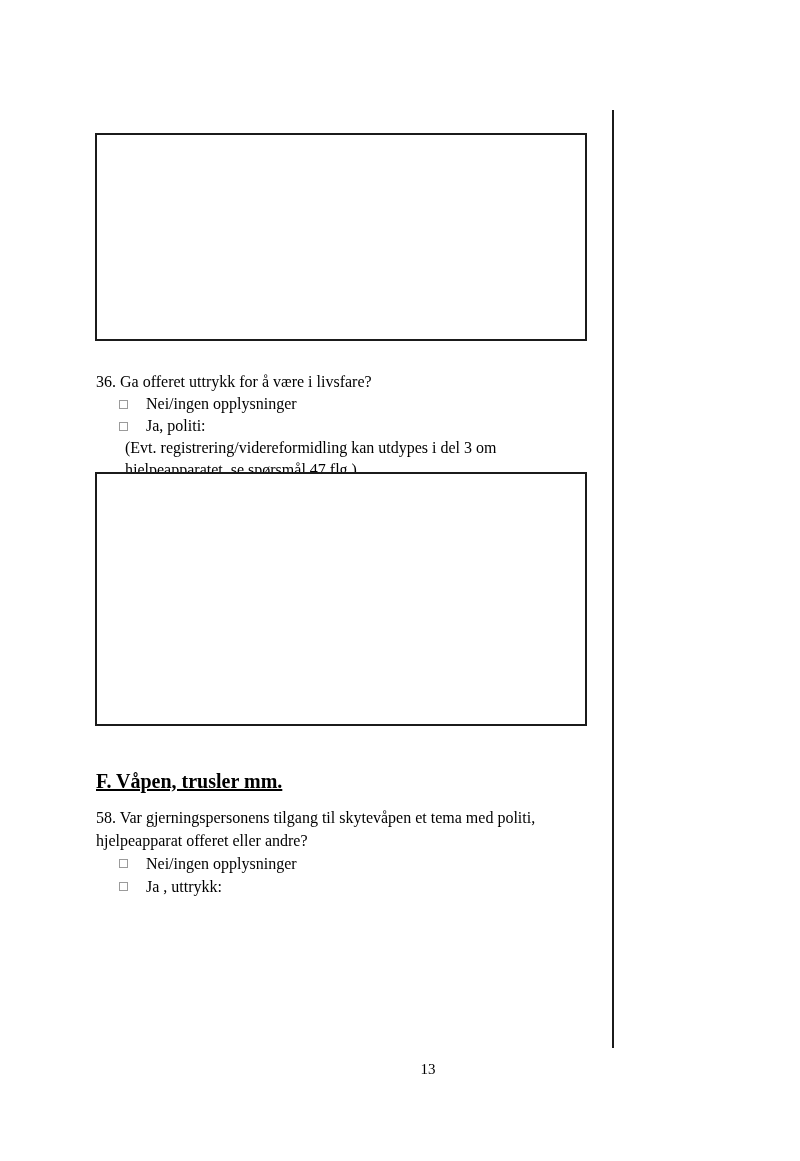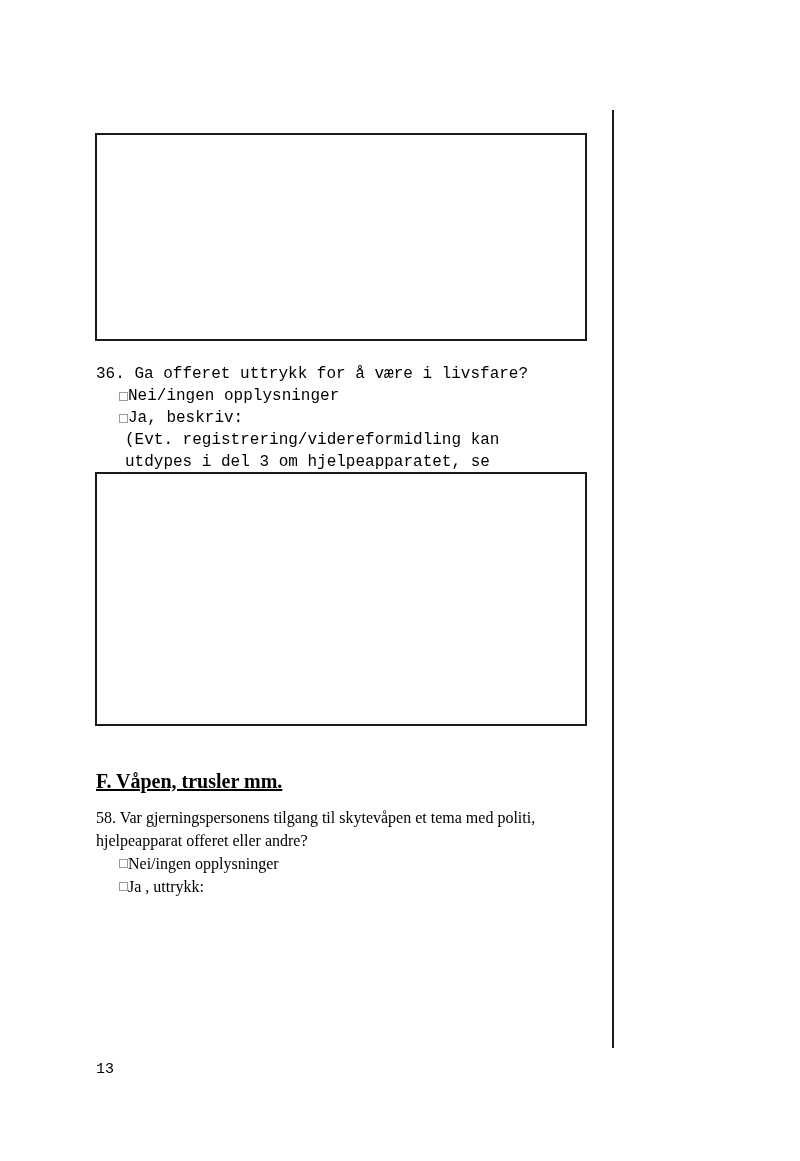--- a/index.html
+++ b/index.html
@@ -26,38 +26,38 @@
   }
   .answer-box.box-top  { left: 95px; top: 133px; width: 492px; height: 208px; }
   .answer-box.box-q36  { left: 95px; top: 472px; width: 492px; height: 254px; }
   .qblock {
     position: absolute;
     left: 96px;
     width: 494px;
     font-size: 16px;
     line-height: 22px;
   }
-  .qblock.q36 { top: 363px; font-family: Liberation Mono, monospace; }
+  .qblock.q36 { top: 371px; }
   .qblock.q37 { top: 806px; line-height: 23px; }
   .question-text { width: 494px; }
   .option-row {
     display: flex;
     align-items: flex-start;
     padding-left: 23px;
   }
   .checkbox {
     display: inline-block;
     width: 9px;
     height: 9px;
     border: 1px solid var(--checkbox-border);
     background: #ffffff;
     margin-top: 7px;
     flex: 0 0 auto;
   }
-  .option-label { }
+  .option-label { margin-left: 18px; }
   .note-text {
     margin-left: 29px;
     width: 440px;
   }
   .section-heading {
     position: absolute;
     left: 96px;
     top: 770px;
     font-size: 20px;
     font-weight: bold;
@@ -69,41 +69,42 @@
     top: 110px;
     width: 2px;
     height: 938px;
     background: var(--rule);
   }
   .page-number-wrap {
     position: absolute;
     left: 96px;
     top: 1061px;
     width: 664px;
-    font-family: Liberation Mono, monospace;
+    text-align: center;
+    font-family: Liberation Serif, serif;
     font-size: 15px;
     color: var(--ink);
   }
 </style>
 </head>
 <body>
 
 <div class="page">
 
   <div class="answer-box box-top"></div>
 
   <div class="qblock q36">
     <div class="question-text">36. Ga offeret uttrykk for å være i livsfare?</div>
     <div class="option-row">
       <span class="checkbox"></span>
       <span class="option-label">Nei/ingen opplysninger</span>
     </div>
     <div class="option-row">
       <span class="checkbox"></span>
-      <span class="option-label">Ja, beskriv:</span>
+      <span class="option-label">Ja, politi:</span>
     </div>
     <div class="note-text">(Evt. registrering/videreformidling kan utdypes i del 3 om hjelpeapparatet, se spørsmål 47 flg.)</div>
   </div>
 
   <div class="answer-box box-q36"></div>
 
   <div class="section-heading">F. Våpen, trusler mm.</div>
 
   <div class="qblock q37">
     <div class="question-text">58. Var gjerningspersonens tilgang til skytevåpen et tema med politi, hjelpeapparat offeret eller andre?</div>

